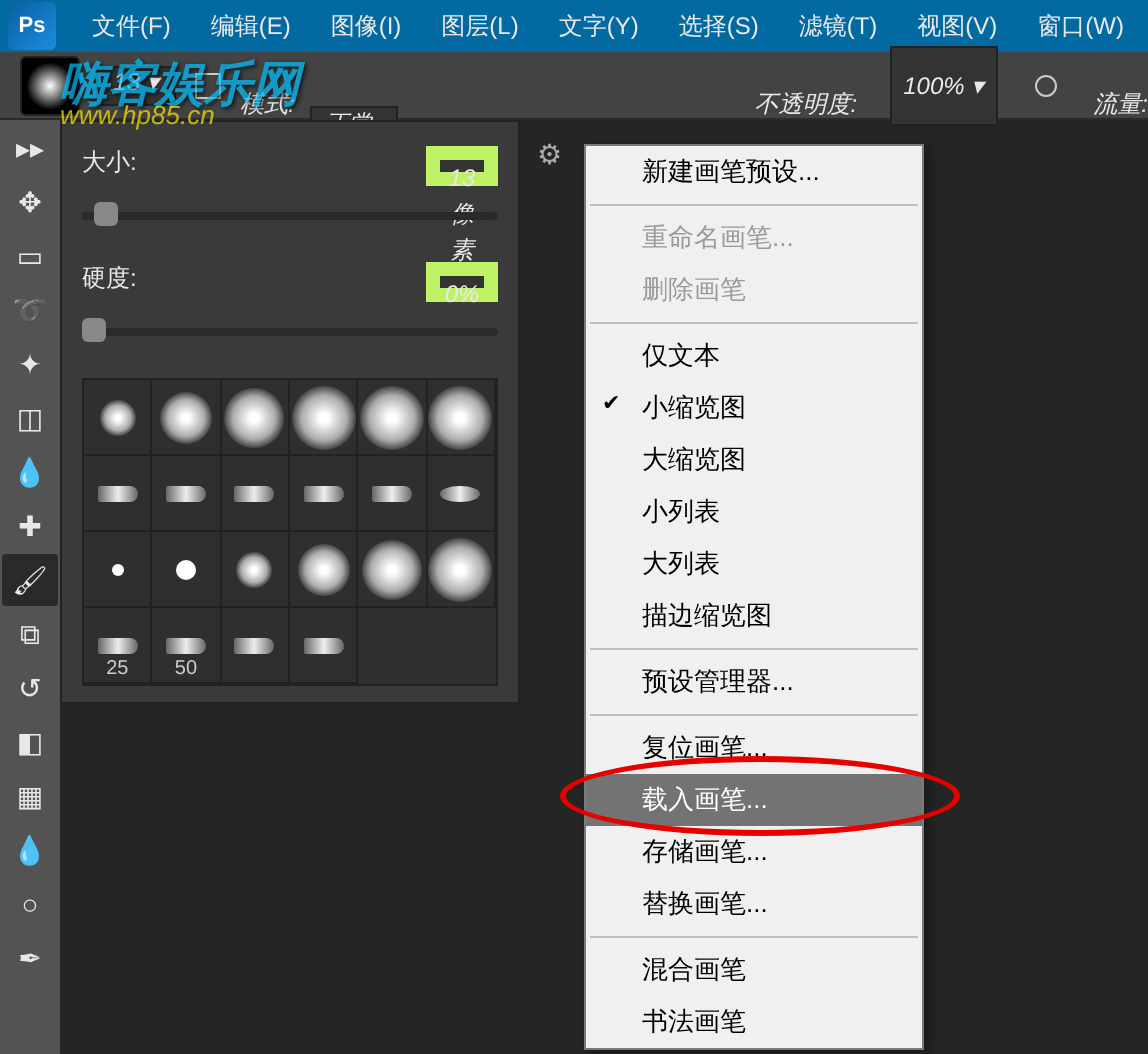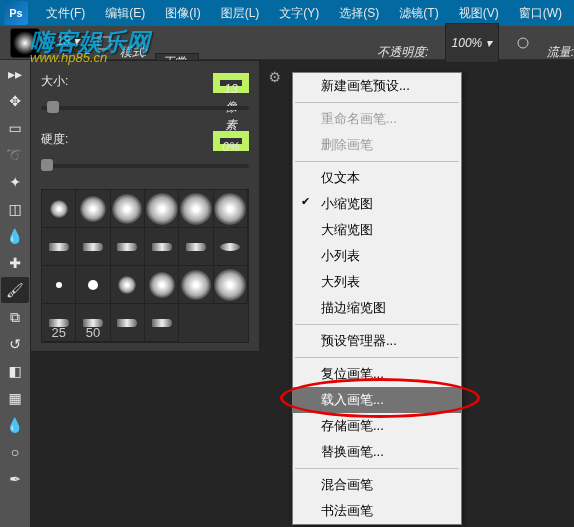--- a/index.html
+++ b/index.html
@@ -31,21 +31,21 @@
 .slider { height: 18px; position: relative; margin-bottom: 14px; }
 .slider .track { position: absolute; top: 7px; left: 0; right: 0; height: 4px; background: #2a2a2a; border-radius: 2px; }
 .slider .thumb { position: absolute; top: 2px; width: 12px; height: 12px; background: #888; border-radius: 3px; }
 .gear { position: absolute; top: 8px; right: -22px; font-size: 14px; color: #aaa; }
 
 .presets { display: grid; grid-template-columns: repeat(6, 1fr); gap: 0; border: 1px solid #222; background: #2f2f2f; margin-top: 8px; }
 .preset { height: 38px; display: flex; flex-direction: column; align-items: center; justify-content: center; border-right: 1px solid #222; border-bottom: 1px solid #222; position: relative; }
 .pcircle { border-radius: 50%; background: radial-gradient(circle,#fff 10%,rgba(255,255,255,0.6) 50%,transparent 75%); }
 .phard { border-radius: 50%; background: #fff; }
 .ptip { width: 20px; height: 8px; background: linear-gradient(90deg,#666,#eee,#666); border-radius: 2px 8px 8px 2px; }
-.psz { position: absolute; bottom: 1px; font-size: 13px; color: #ccc; }
+.psz { position: absolute; bottom: 1px; font-size: 10px; color: #ccc; }
 
 .canvas { position: absolute; left: 30px; top: 60px; right: 0; bottom: 0; background: #252525; z-index: -1; }
 
 .ctx-menu { position: absolute; left: 292px; top: 72px; width: 170px; background: #f0f0f0; color: #000; border: 1px solid #7a7a7a; box-shadow: 2px 2px 6px rgba(0,0,0,0.4); font-size: 13px; }
 .ctx-menu .mi { padding: 4px 18px 4px 28px; position: relative; }
 .ctx-menu .mi.disabled { color: #9a9a9a; }
 .ctx-menu .mi.selected { background: #737373; color: #fff; }
 .ctx-menu .sep { height: 1px; background: #c0c0c0; margin: 3px 2px; }
 .ctx-menu .check::before { content: "✔"; position: absolute; left: 8px; font-size: 11px; }
 

